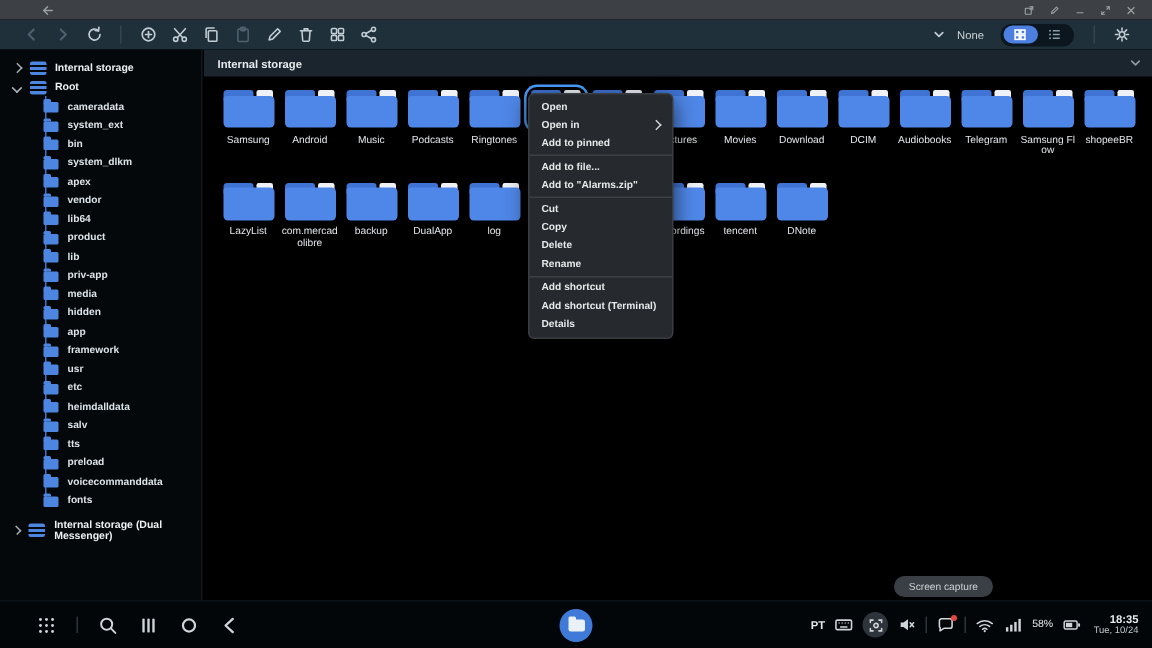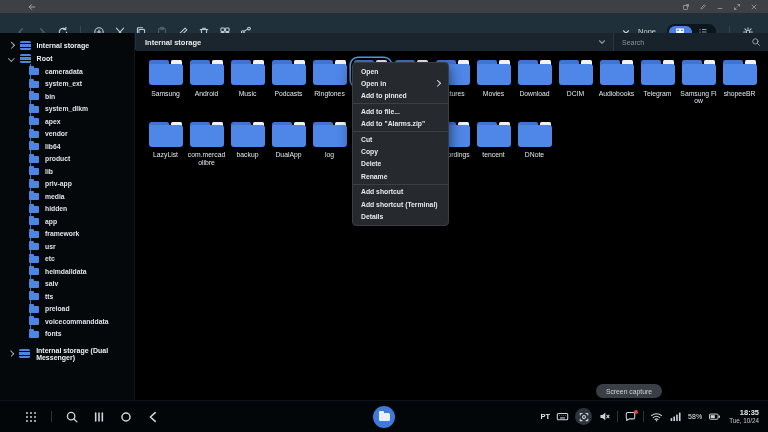--- a/index.html
+++ b/index.html
@@ -6,21 +6,21 @@
   #screen{position:relative;width:768px;height:432px;overflow:hidden;background:#000;
     font-family:"Liberation Sans",sans-serif;-webkit-font-smoothing:antialiased;}
   .icon svg{display:block;}
   
   #titlebar{position:absolute;left:0;top:0;width:768px;height:13px;background:#3d4044;
     display:flex;align-items:center;}
   #titlebar .backarrow{margin-left:27px;color:#9aa0a5;width:10px;height:10px;}
   #win-controls{margin-left:auto;display:flex;align-items:center;gap:9px;padding-right:10px;color:#9ba0a5;}
   #win-controls .wic{width:8px;height:8px;}
   
-  #toolbar{position:absolute;left:0;top:13px;width:768px;height:37px;background:#20303b;
+  #toolbar{position:absolute;left:0;top:13px;width:768px;height:20px;background:#20303b;
     display:flex;align-items:center;padding:0 10px;box-sizing:border-box;}
   .tico{width:12px;height:12px;margin:0 4.5px;color:#c2ccd3;}
   .tico.dim{color:#4f616d;}
   .tsep{width:1px;height:12px;background:#34444f;margin:0 7px;}
   #toolbar-right{margin-left:auto;display:flex;align-items:center;}
   #filter-label{font-size:7.5px;color:#ccd4d9;margin:0 5px 0 3px;}
   .seg{display:flex;background:#0b161e;border-radius:8px;padding:1.5px;margin:0 6px;}
   .seg-btn{width:23px;height:12px;display:flex;align-items:center;justify-content:center;border-radius:7px;color:#8ba0ac;}
   .seg-btn.active{background:#4c7fe0;color:#fff;}
   .seg-btn .icon{width:10px;height:10px;}
@@ -367,29 +367,20 @@
   </div>
 
   <div id="main">
     <div id="pathbar">
       <span id="path-location">Internal storage</span>
       <span class="icon" id="path-chevron">
           <svg viewBox="0 0 16 16" fill="none" stroke="currentColor" stroke-width="1.8" stroke-linecap="round" stroke-linejoin="round">
             <polyline points="4 6 8 10 12 6"></polyline>
           </svg>
         </span>
-      <div id="searchbox">
-        <input id="search-input" type="text" placeholder="Search" style="">
-        <span class="icon">
-            <svg viewBox="0 0 16 16" fill="none" stroke="currentColor" stroke-width="1.5" stroke-linecap="round">
-              <circle cx="7" cy="7" r="4.2"></circle>
-              <line x1="10.2" y1="10.2" x2="13.6" y2="13.6"></line>
-            </svg>
-          </span>
-      </div>
     </div>
     <div id="grid">
         <div class="grid-row">
           <div class="tile">
             <div class="iconwrap">
               <div class="folder">
                 <span class="ftab"></span>
                 <span class="ffold"></span>
                 <span class="fbody"></span>
               </div>

